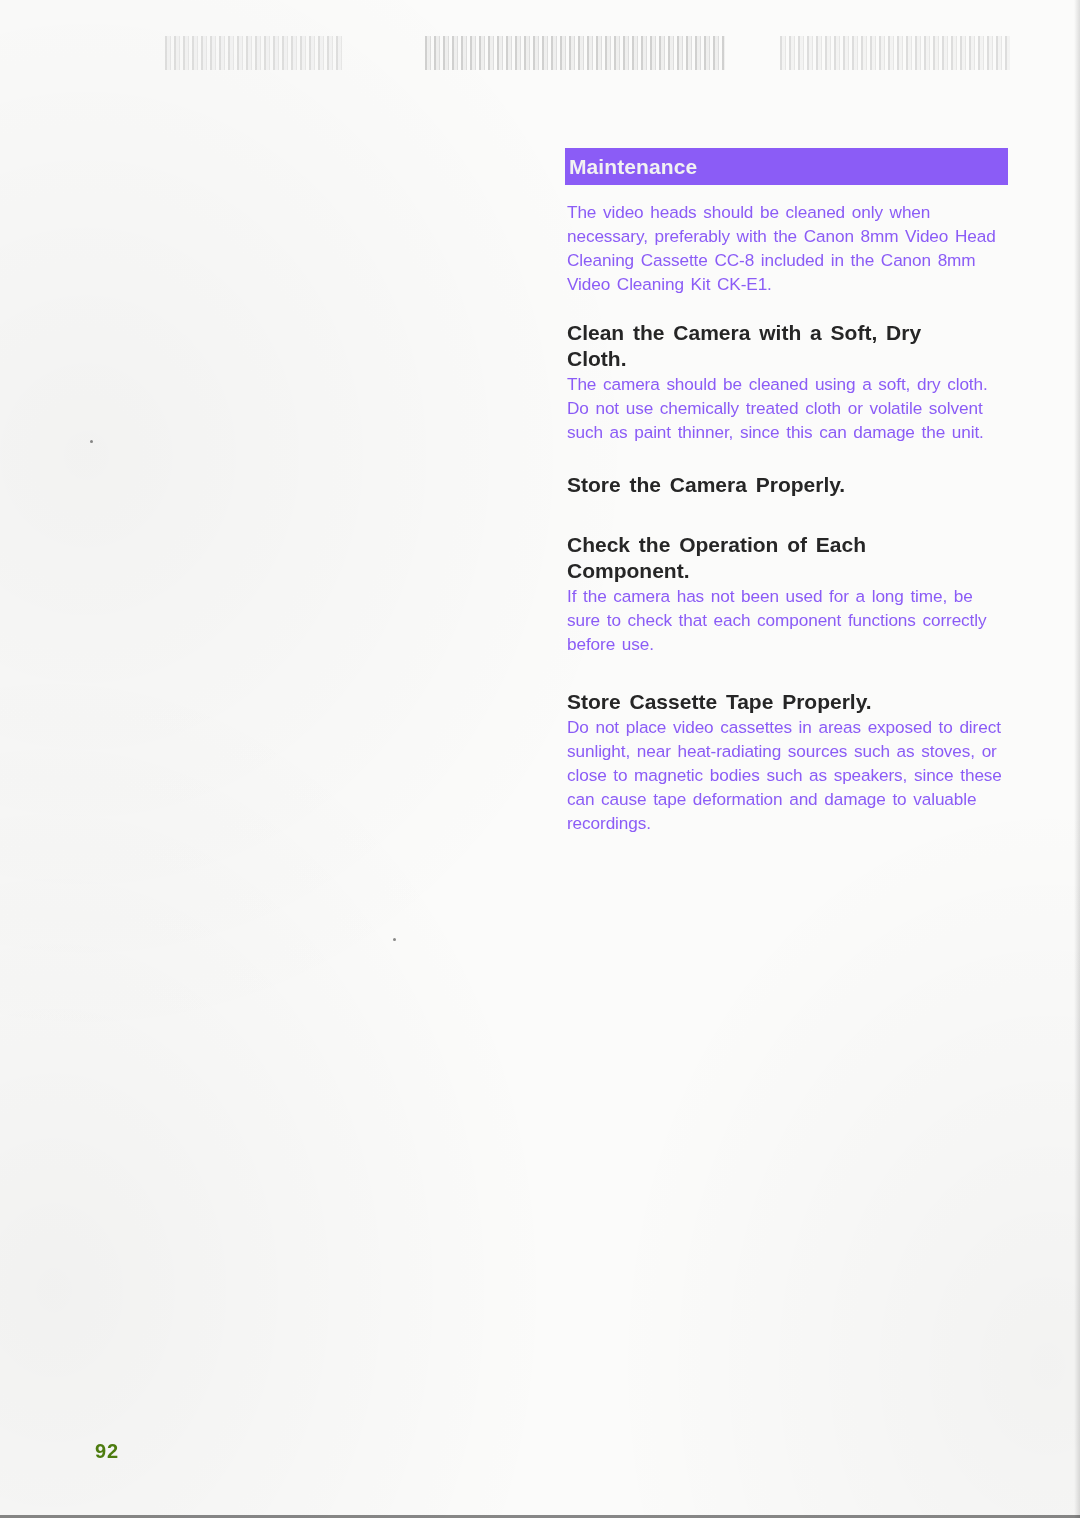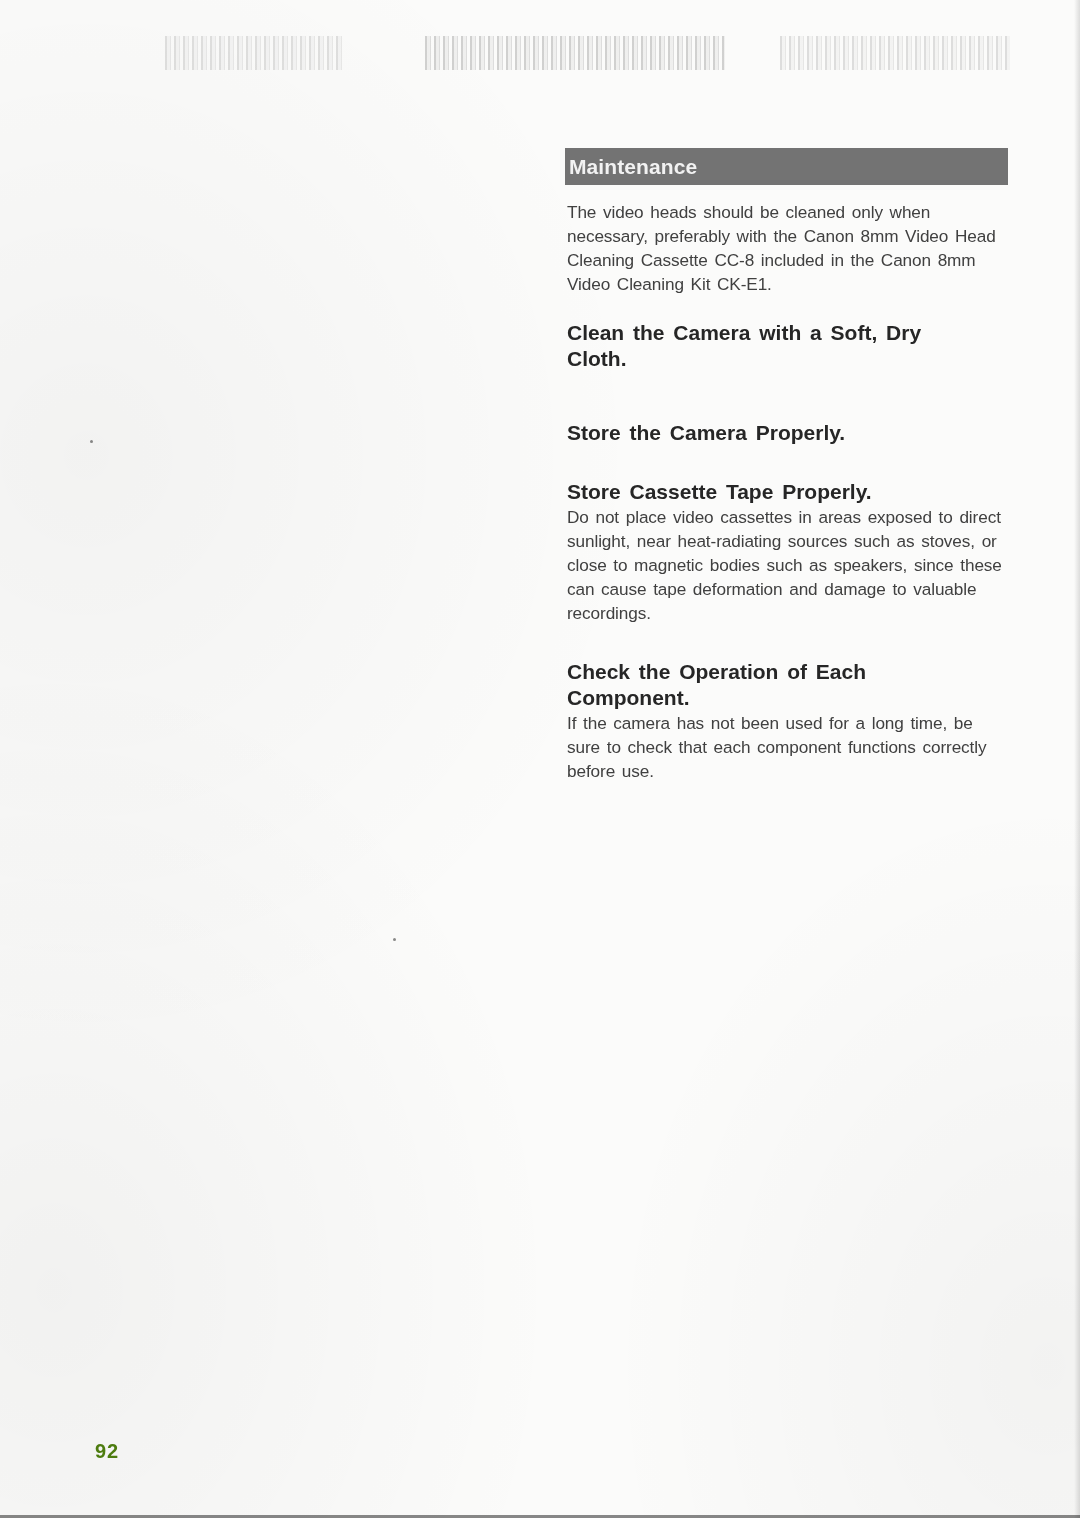--- a/index.html
+++ b/index.html
@@ -48,21 +48,21 @@
       background: rgba(40,40,40,0.55);
     }
 
     .content {
       position: absolute;
       left: 567px;
       top: 148px;
       width: 443px;
     }
     .section-header {
-      background: #737373;
+      background: #8b5cf6;
       height: 37px;
       margin-left: -2px;
       width: 443px;
       display: flex;
       align-items: center;
       box-sizing: border-box;
       padding-left: 4px;
     }
     .section-header-title {
       color: #f2f2f2;
@@ -77,28 +77,28 @@
       font-weight: bold;
       font-size: 21px;
       line-height: 26px;
       color: #262626;
       margin: 0;
       word-spacing: 3px;
     }
     .topic-body {
       font-size: 17.2px;
       line-height: 24px;
-      color: #404040;
+      color: #8b5cf6;
       margin: 0;
       word-spacing: 2px;
       letter-spacing: -0.1px;
     }
     .t1 { margin-top: 15px; }
     .t2 { margin-top: 24px; }
-    .t3 { margin-top: 48px; }
+    .t3 { margin-top: 28px; }
     .t4 { margin-top: 33px; }
     .t5 { margin-top: 34px; }
 
     .page-number {
       position: absolute;
       left: 95px;
       top: 1440px;
       font-weight: bold;
       font-size: 20px;
       color: #4d7c0f;
@@ -127,30 +127,31 @@
   <div class="section-header">
     <span class="section-header-title">Maintenance</span>
   </div>
 
   <section class="topic t1">
     <p class="topic-body">The video heads should be cleaned only when necessary, preferably with the Canon 8mm Video Head Cleaning Cassette CC-8 included in the Canon 8mm Video Cleaning Kit CK-E1.</p>
   </section>
 
   <section class="topic t2">
     <h2 class="topic-title" style="width:400px;">Clean the Camera with a Soft, Dry Cloth.</h2>
+    <p class="topic-body" style="width:428px;">The camera should be cleaned using a soft, dry cloth.  Do not use chemically treated cloth or volatile solvent such as paint thinner, since this can damage the unit.</p>
   </section>
 
   <section class="topic t3">
     <h2 class="topic-title">Store the Camera Properly.</h2>
   </section>
 
+  <section class="topic t5">
+    <h2 class="topic-title" style="width:360px;">Check the Operation of Each Component.</h2>
+    <p class="topic-body" style="width:432px;">If the camera has not been used for a long time, be sure to check that each component functions correctly before use.</p>
+  </section>
+
   <section class="topic t4">
     <h2 class="topic-title">Store Cassette Tape Properly.</h2>
     <p class="topic-body">Do not place video cassettes in areas exposed to direct sunlight, near heat-radiating sources such as stoves, or close to magnetic bodies such as speakers, since these can cause tape deformation and damage to valuable recordings.</p>
-  </section>
-
-  <section class="topic t5">
-    <h2 class="topic-title" style="width:360px;">Check the Operation of Each Component.</h2>
-    <p class="topic-body" style="width:432px;">If the camera has not been used for a long time, be sure to check that each component functions correctly before use.</p>
   </section>
 </main>
 
 <div class="page-number">92</div>
 
 </body></html>

